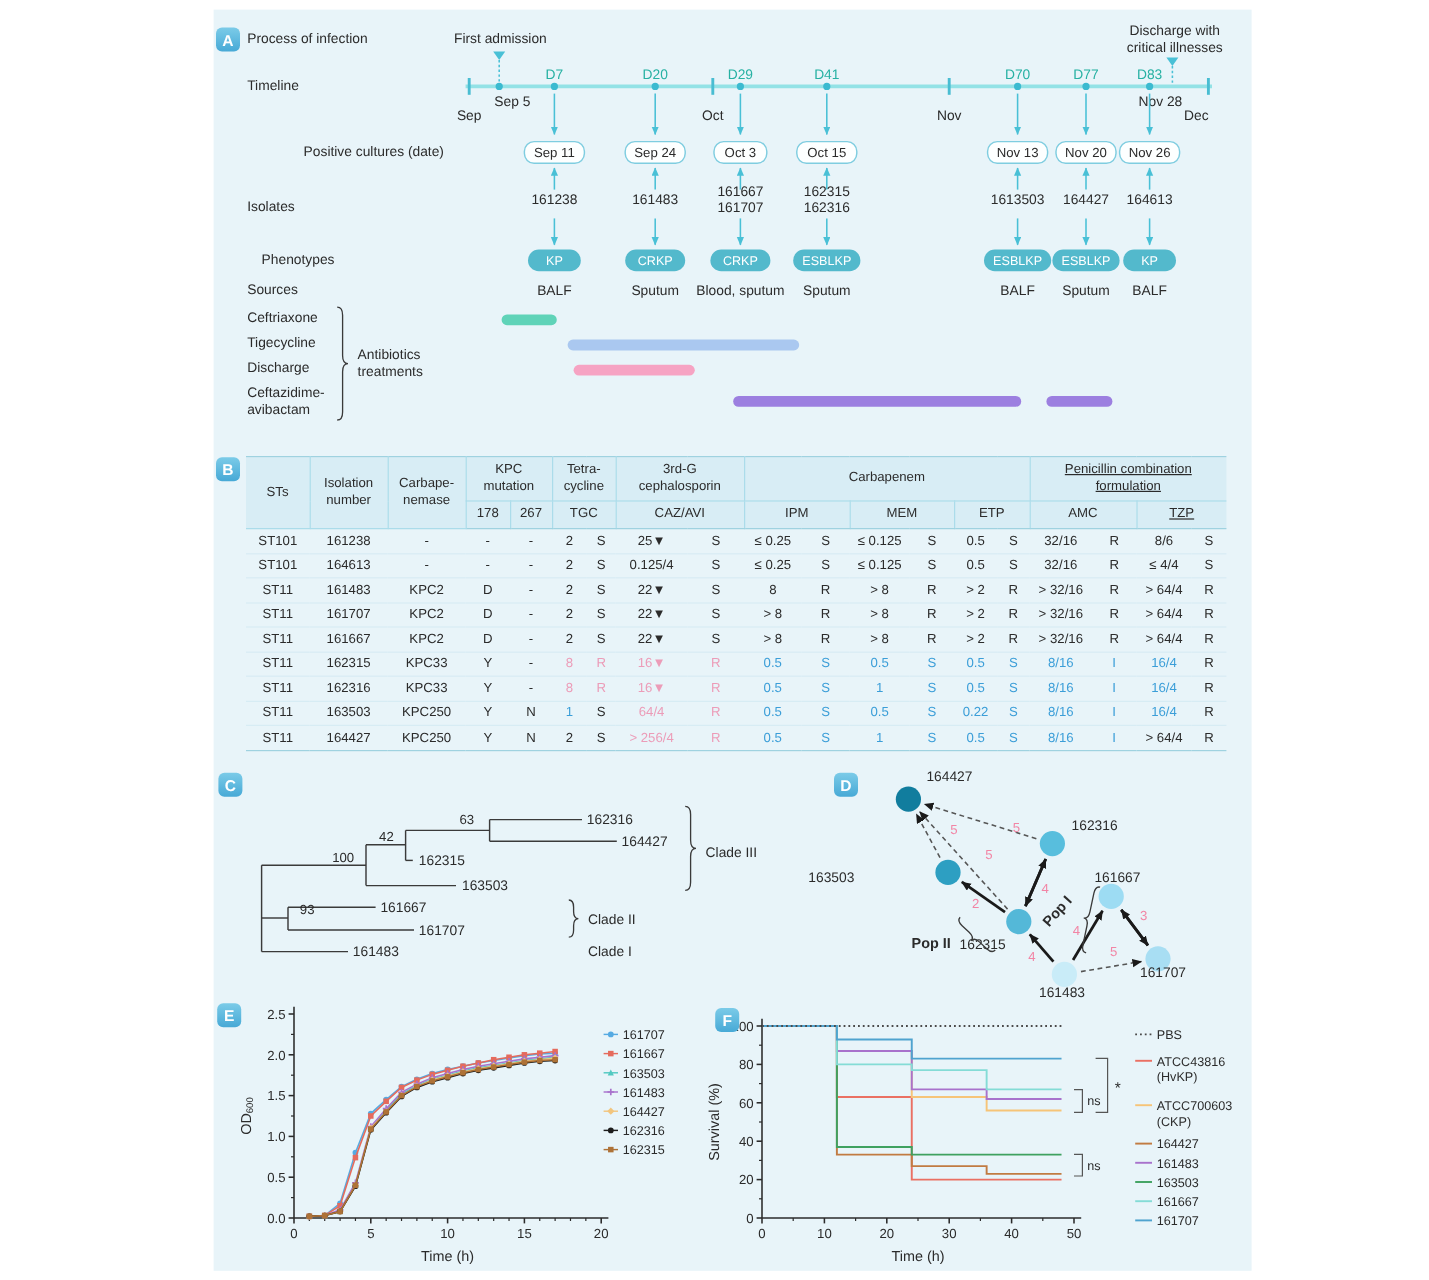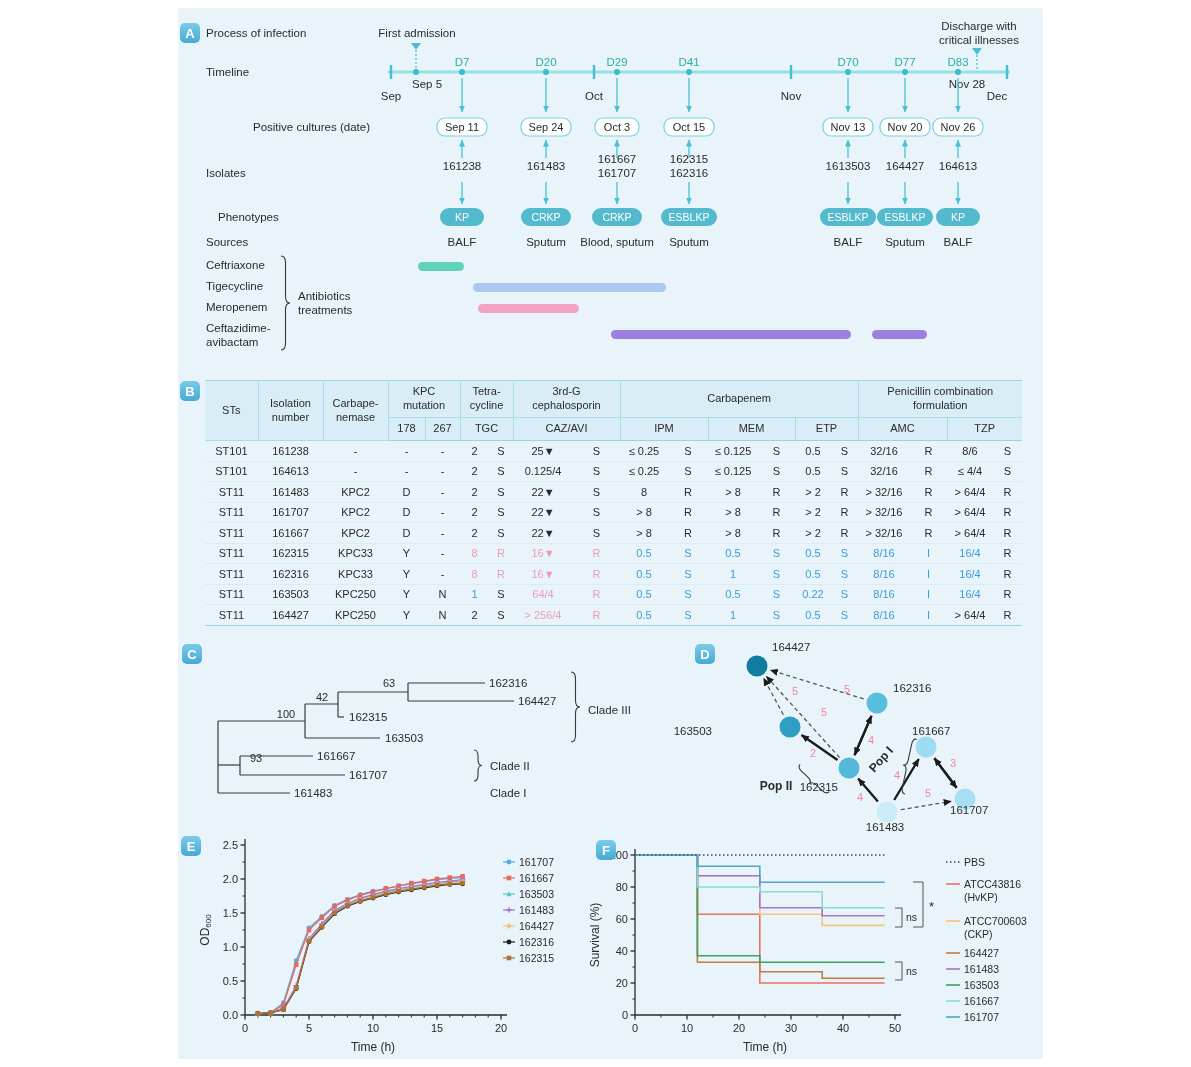--- a/index.html
+++ b/index.html
@@ -9,21 +9,21 @@
   #overlay{position:absolute;left:0;top:0;z-index:2;}
   .lbl{position:absolute;z-index:3;font-size:11.5px;line-height:14px;color:#2b2b2b;white-space:pre-line;}
   .badge{position:absolute;z-index:4;width:20px;height:20px;border-radius:5px;
          background:linear-gradient(#7bcbe8,#47a9d6);color:#fff;font-weight:bold;font-size:13px;
          display:flex;align-items:center;justify-content:center;}
   #abx-table{position:absolute;left:205px;top:380px;z-index:3;border-collapse:collapse;table-layout:fixed;
              font-size:11px;color:#2b2b2b;}
   #abx-table th{background:#d8edf5;font-weight:normal;border:1px solid #abdcea;border-top:1.5px solid #9fd2e0;
                 padding:1px 2px;text-align:center;white-space:pre-line;line-height:1.25;}
   #abx-table thead tr th:first-child{border-left:none;}
-  #abx-table thead tr th:last-child{border-right:none;}
+  #abx-table thead tr th:last-child{border-right:none;text-decoration:underline;}
   #abx-table thead tr.sub th{height:20px;border-top:1px solid #abdcea;border-bottom:1.5px solid #9fd2e0;}
   #abx-table thead tr.grp th{height:34px;}
   #abx-table td{text-align:center;height:19.5px;padding:0 1px;border-bottom:1px solid #d7ecf4;font-size:11px;}
   #abx-table tbody tr:last-child td{border-bottom:1.5px solid #9fd2e0;}
   #abx-table td.pk{color:#ec9cb8;}
   #abx-table td.bl{color:#3b9ed8;}
 </style>
 </head>
 <body>
 
@@ -499,21 +499,21 @@
   </div>
 
 <div class="lbl" style="left:206px;top:26px;">Process of infection</div>
 <div class="lbl" style="left:206px;top:65px;">Timeline</div>
 <div class="lbl" style="left:206px;top:120px;padding-left:47px;">Positive cultures (date)</div>
 <div class="lbl" style="left:206px;top:166px;">Isolates</div>
 <div class="lbl" style="left:206px;top:210px;margin-left:12px;">Phenotypes</div>
 <div class="lbl" style="left:206px;top:235px;">Sources</div>
 <div class="lbl" style="left:206px;top:258px;">Ceftriaxone</div>
 <div class="lbl" style="left:206px;top:279px;">Tigecycline</div>
-<div class="lbl" style="left:206px;top:300px;">Meropenem</div>
+<div class="lbl" style="left:206px;top:300px;">Discharge</div>
 <div class="lbl" style="left:206px;top:321px;">Ceftazidime-
 avibactam</div>
 <div class="lbl" style="left:298px;top:289px;">Antibiotics
 treatments</div>
 <div class="lbl" style="left:371px;top:26px;width:92px;text-align:center;">First admission</div>
 <div class="lbl" style="left:933px;top:19px;width:92px;text-align:center;">Discharge with
 critical illnesses</div>
 
 <table id="abx-table">
     <colgroup>

